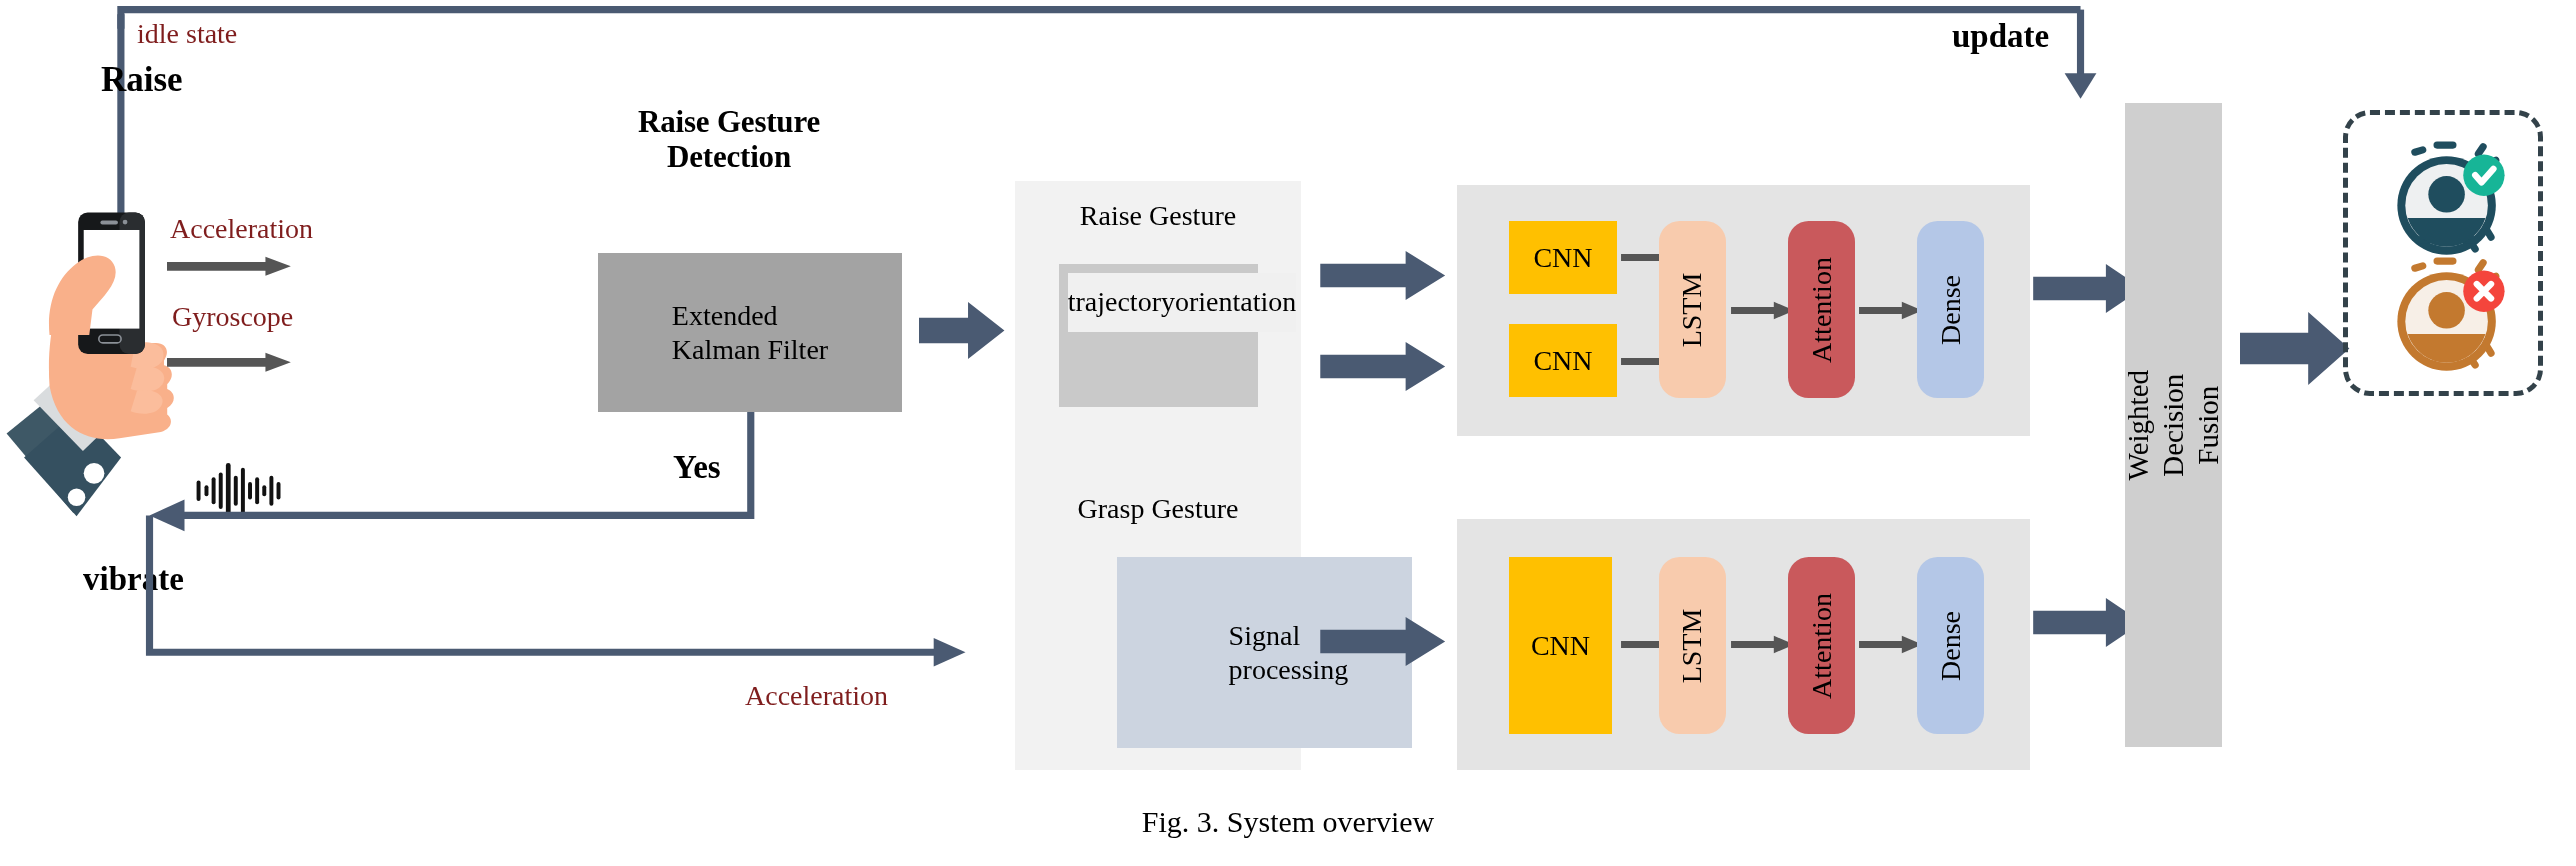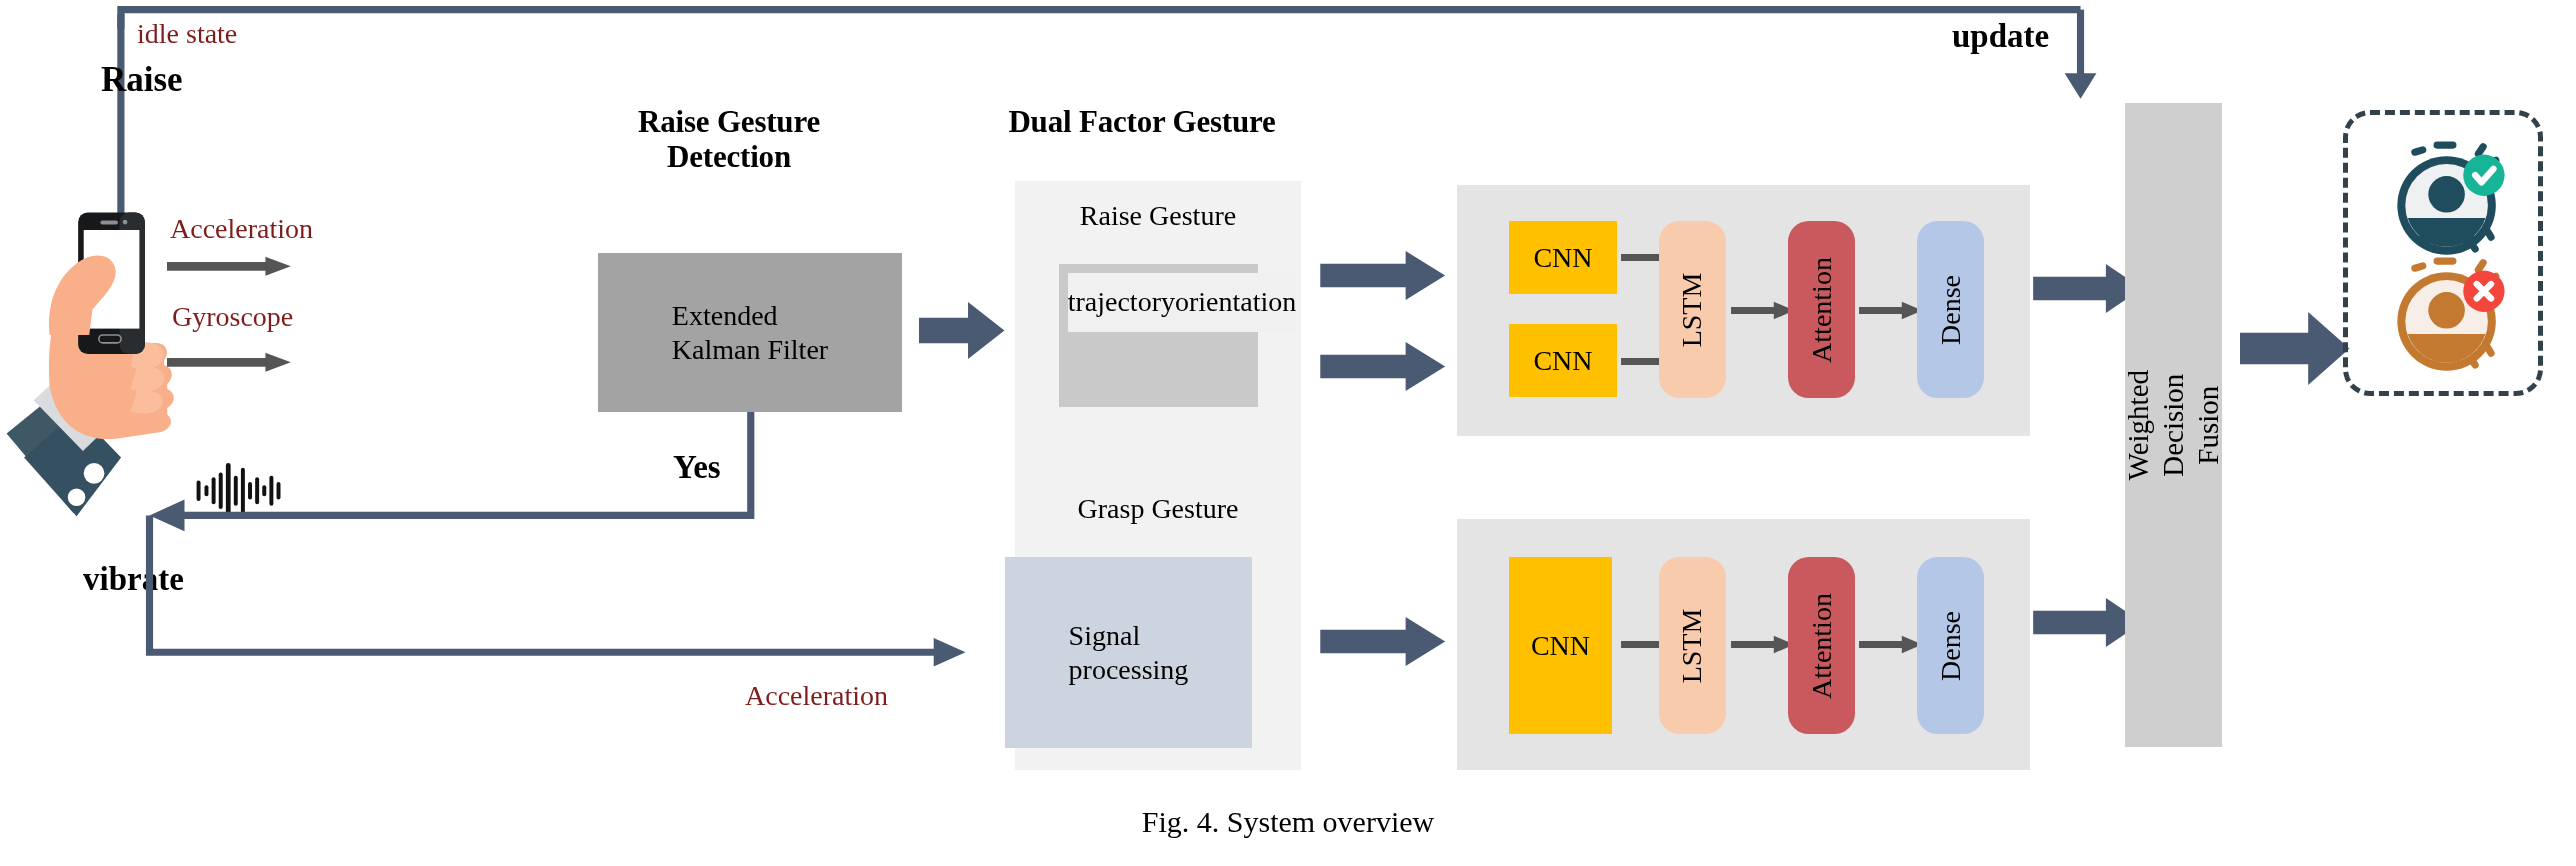--- a/index.html
+++ b/index.html
@@ -238,38 +238,37 @@
     <polygon points="232,628 232,668 188,648" fill="#4a5a72"></polygon>
 
     <path d="M 188 648 L 188 820 L 1178 820" fill="none" stroke="#4a5a72" stroke-width="9"></path>
     <polygon points="1174,802 1174,838 1214,820" fill="#4a5a72"></polygon>
   </svg>
 
   <div class="abs bold-label" style="left:673px;top:449px;font-size:33px;">Yes</div>
 
   <div class="abs edge-label" style="left:745px;top:680px;">Acceleration</div>
 
-  <div class="abs col-title" style="left:959px;top:105px;width:366px;">Dual Factor Gesture</div>
 
   <div class="abs panel-grey" style="left:1015px;top:181px;width:286px;height:589px;"></div>
 
   <div class="abs sub-title" style="left:1015px;top:200px;width:286px;">Raise Gesture</div>
 
   <div class="abs inner-frame" style="left:1059px;top:264px;width:199px;height:143px;">
     <div class="inner-cell">
       <span class="box-text">trajectory</span>
     </div>
     <div class="inner-cell">
       <span class="box-text">orientation</span>
     </div>
   </div>
 
   <div class="abs sub-title" style="left:1015px;top:493px;width:286px;">Grasp Gesture</div>
 
-  <div class="abs box-signal" style="left:1005px;top:557px;width:247px;height:191px;">
+  <div class="abs box-signal" style="left:1117px;top:557px;width:247px;height:191px;padding-left:48px;">
     <div class="box-text" style="white-space:pre-line;">Signal
 processing</div>
   </div>
 
   <svg class="abs arrow-svg" style="left:1320px;top:251px;width:127px;height:49px;" viewBox="0 0 160 62" width="127" height="49">
     <polygon points="0,16 108,16 108,0 158,31 108,62 108,46 0,46" fill="#4a5a72"></polygon>
   </svg>
   <svg class="abs arrow-svg" style="left:1320px;top:342px;width:127px;height:49px;" viewBox="0 0 160 62" width="127" height="49">
     <polygon points="0,16 108,16 108,0 158,31 108,62 108,46 0,46" fill="#4a5a72"></polygon>
   </svg>
@@ -401,16 +400,16 @@
       <line x1="130" y1="146" x2="136" y2="155"></line>
     </g>
     <circle cx="100" cy="100" r="62" fill="#c3792f"></circle>
     <circle cx="100" cy="100" r="52" fill="#f7efe7"></circle>
     <circle cx="100" cy="86" r="23" fill="#c3792f"></circle>
     <path d="M 100 152 a 52 52 0 0 0 49 -36 l -98 0 a 52 52 0 0 0 49 36 z" fill="#c3792f"></path>
     <circle cx="147" cy="62" r="26" fill="#f4453c"></circle>
     <path d="M 138 53 L 156 71 M 156 53 L 138 71" stroke="#ffffff" stroke-width="8" fill="none" stroke-linecap="round"></path>
   </svg>
 
-  <div class="abs caption" style="left:0;top:805px;width:2576px;">Fig. 4.  System overview</div>
+  <div class="abs caption" style="left:0;top:805px;width:2576px;">Fig. 3.  System overview</div>
 
 </div>
 
 
 </body></html>

